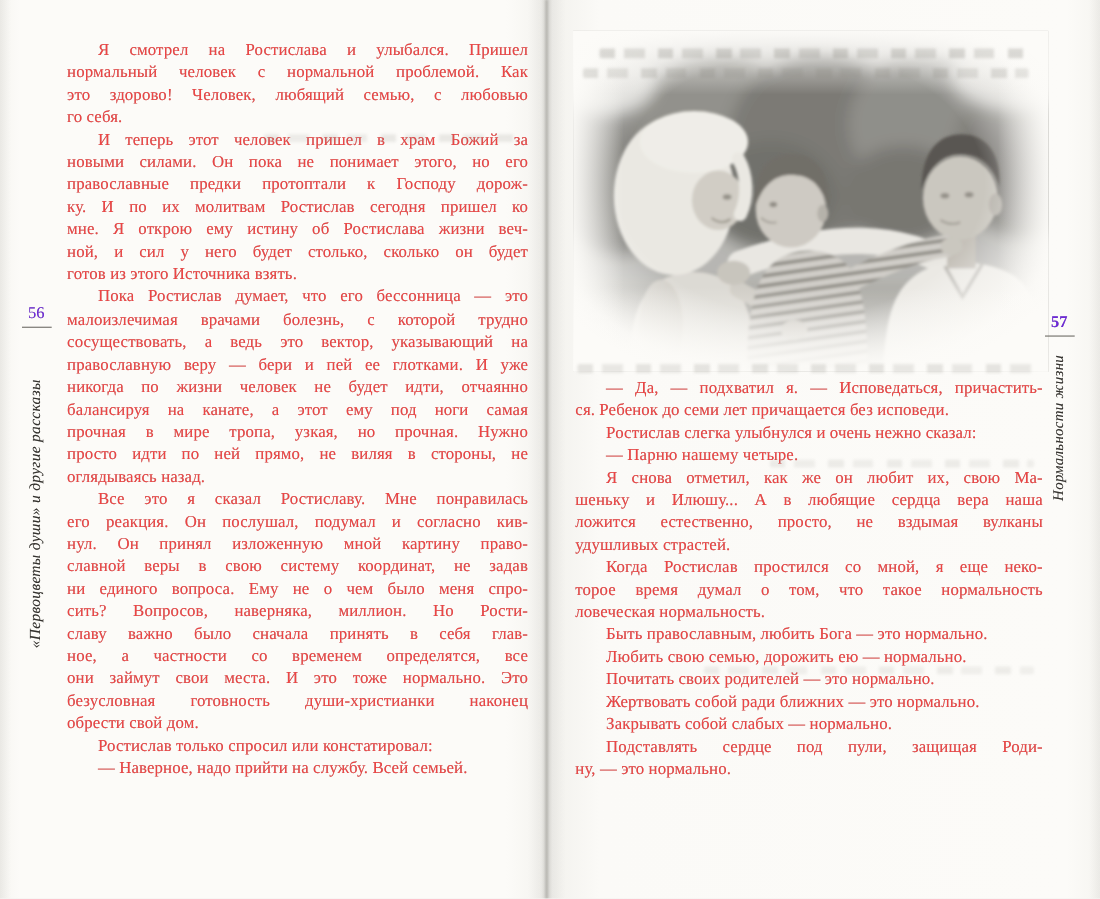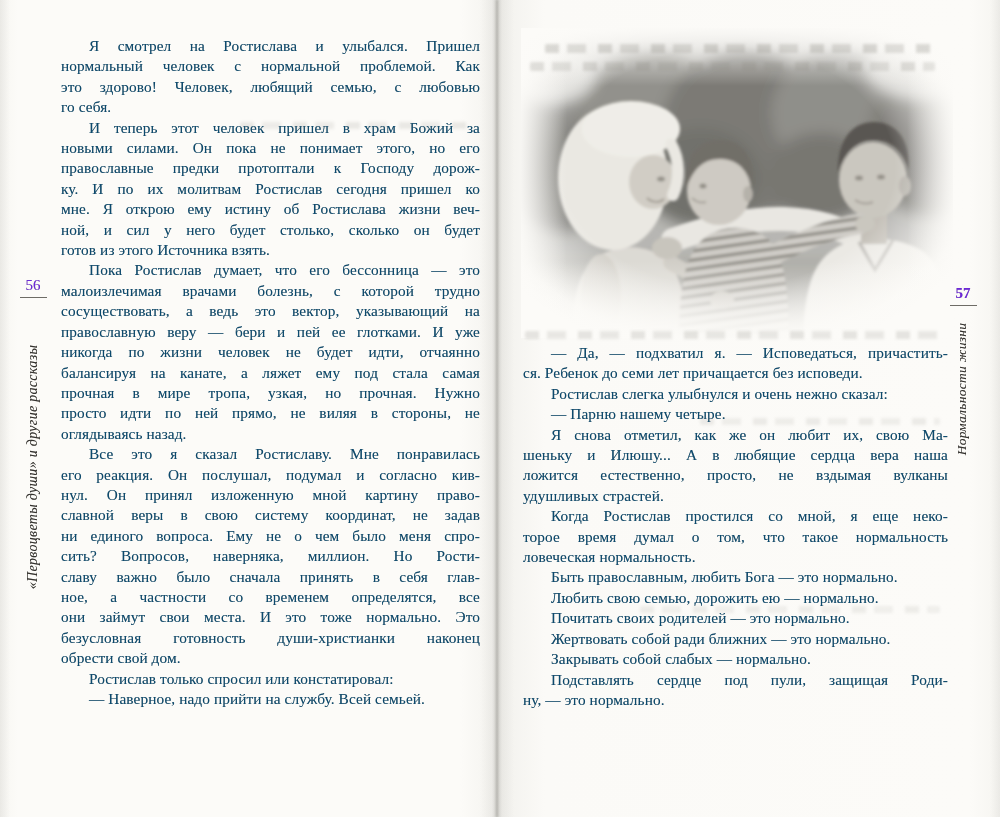--- a/index.html
+++ b/index.html
@@ -21,21 +21,21 @@
     position:absolute; left:480px; top:0; width:34px; height:817px;
     background:linear-gradient(90deg,
       rgba(110,108,102,0) 0%, rgba(110,108,102,.07) 35%,
       rgba(84,82,77,.22) 50%, rgba(110,108,102,.07) 65%, rgba(110,108,102,0) 100%);
   }
   #gutter-line { position:absolute; left:496px; top:0; width:2px; height:817px;
     background:rgba(80,78,72,.25); filter:blur(1px); }
 
   
   .textblock { position:absolute; z-index:2; font-size:15.3px; line-height:20.4px;
-    color:#0c4a6e; letter-spacing:.1px; text-shadow:0 0 .6px rgba(43,41,37,.38); }
+    color:#ef4444; letter-spacing:.1px; text-shadow:0 0 .6px rgba(43,41,37,.38); }
   #left-text  { left:61px;  top:36px;  width:419px; }
   #right-text { left:523px; top:343px; width:425px; }
   .para { margin:0; }
   .line { text-align:justify; text-align-last:justify; }
   .line.last { text-align-last:left; }
   .line.ind { text-indent:28px; }
 
   
   .pagenum { position:absolute; width:34px; text-align:center; z-index:2;
     font-size:15px; color:#6d28d9; text-shadow:0 0 .5px rgba(58,56,52,.4); }
@@ -207,21 +207,21 @@
         <div class="line">мне. Я открою ему истину об Ростислава жизни веч-</div>
         <div class="line">ной, и сил у него будет столько, сколько он будет</div>
         <div class="line last">готов из этого Источника взять.</div>
       </div>
       <div class="para">
         <div class="line ind">Пока Ростислав думает, что его бессонница — это</div>
         <div class="line">малоизлечимая врачами болезнь, с которой трудно</div>
         <div class="line">сосуществовать, а ведь это вектор, указывающий на</div>
         <div class="line">православную веру — бери и пей ее глотками. И уже</div>
         <div class="line">никогда по жизни человек не будет идти, отчаянно</div>
-        <div class="line">балансируя на канате, а ляжет ему под стала самая</div>
+        <div class="line">балансируя на канате, а этот ему под ноги самая</div>
         <div class="line">прочная в мире тропа, узкая, но прочная. Нужно</div>
         <div class="line">просто идти по ней прямо, не виляя в стороны, не</div>
         <div class="line last">оглядываясь назад.</div>
       </div>
       <div class="para">
         <div class="line ind">Все это я сказал Ростиславу. Мне понравилась</div>
         <div class="line">его реакция. Он послушал, подумал и согласно кив-</div>
         <div class="line">нул. Он принял изложенную мной картину право-</div>
         <div class="line">славной веры в свою систему координат, не задав</div>
         <div class="line">ни единого вопроса. Ему не о чем было меня спро-</div>

